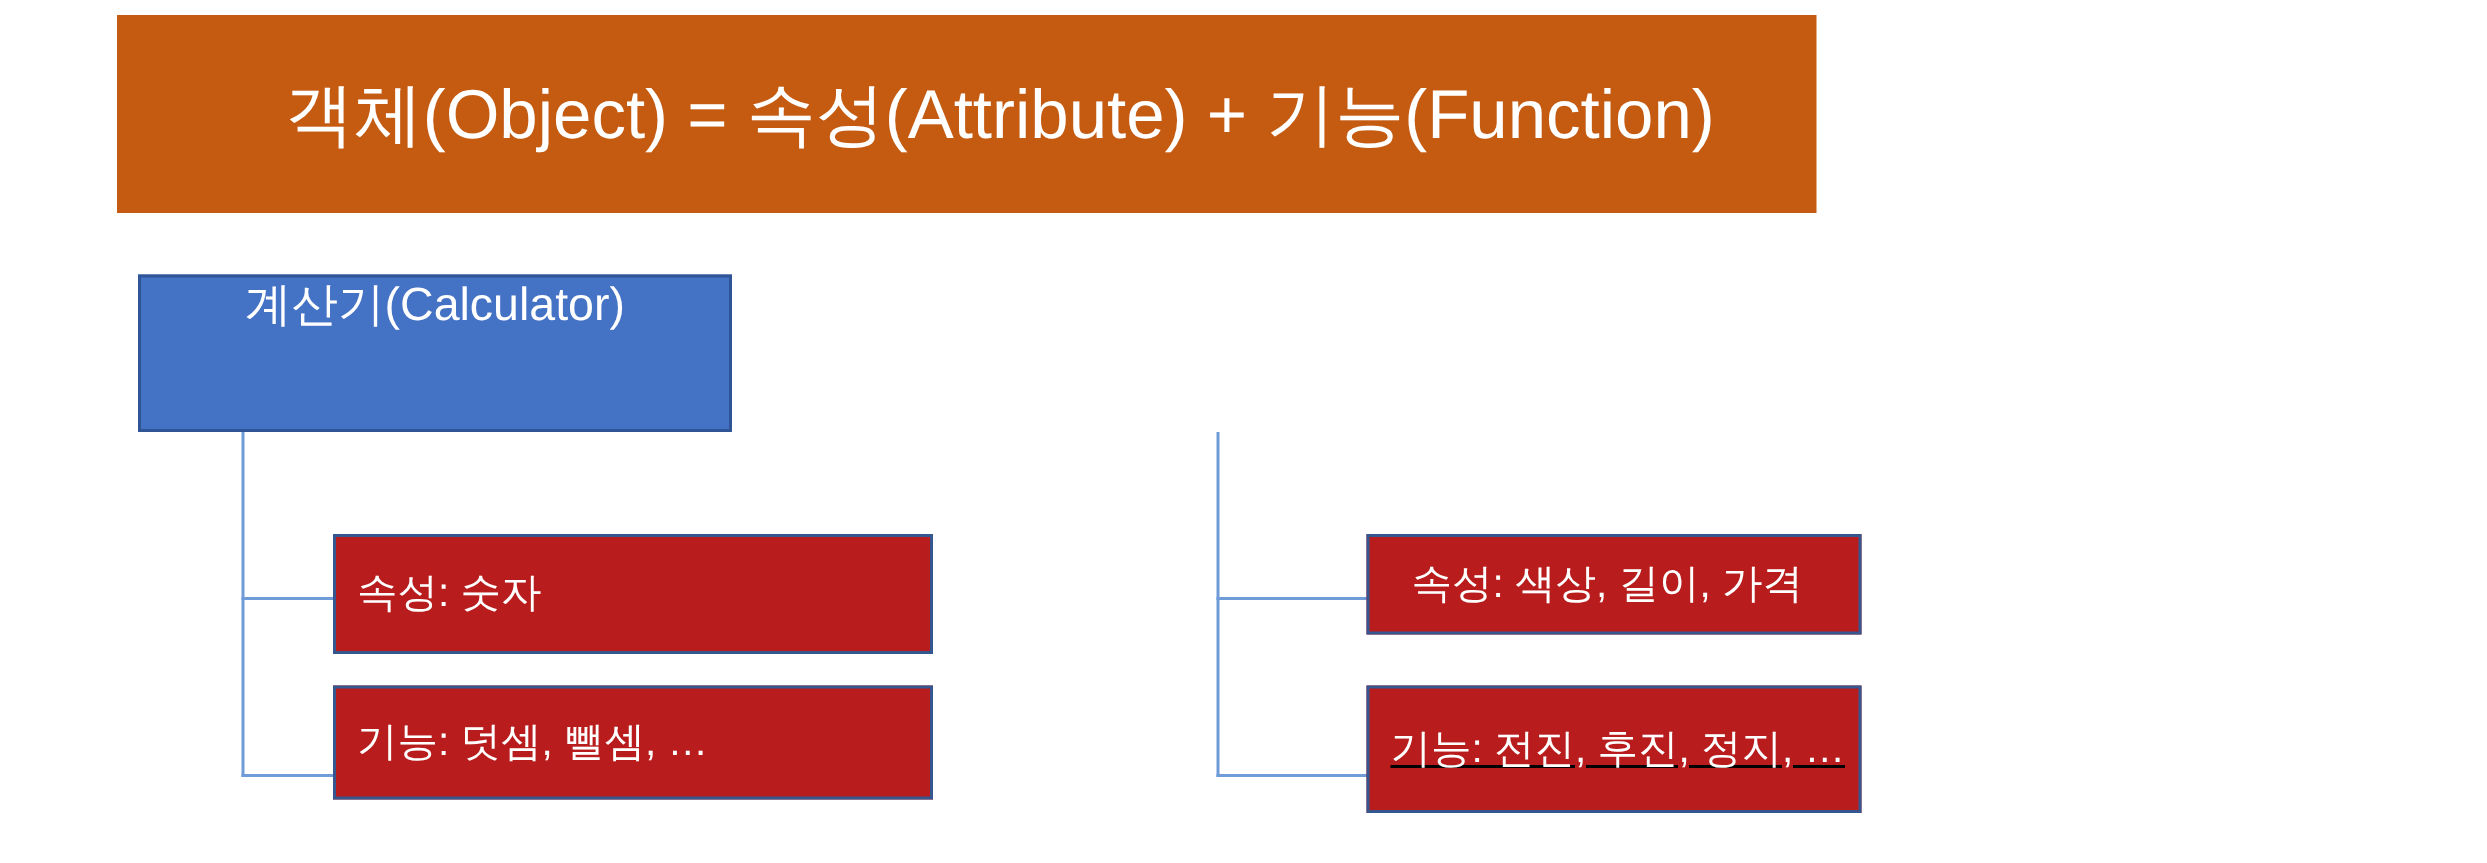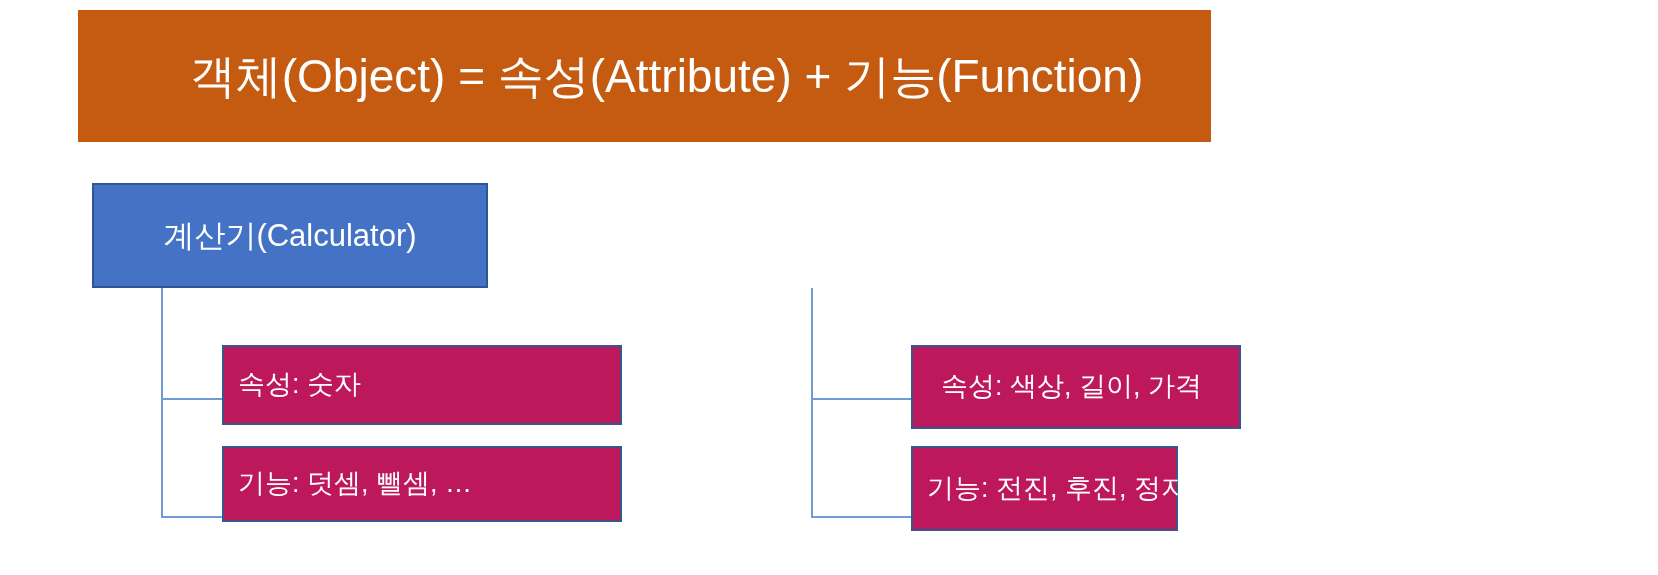--- a/index.html
+++ b/index.html
@@ -41,40 +41,40 @@
     white-space: nowrap;
   }
 
   
   .node-parent {
     position: absolute;
     box-sizing: border-box;
     background: #4472C4;
     border: 2px solid #2F5597;
     display: flex;
-    align-items: center;
     justify-content: center;
   }
   .node-parent .node-text {
     color: #ffffff;
     font-size: 31px;
     line-height: 1.15;
     white-space: nowrap;
   }
 
   
   .node-child {
     position: absolute;
     box-sizing: border-box;
-    background: #be185d;
+    background: #b91c1c;
     border: 2px solid #35568F;
     display: flex;
     align-items: center;
     justify-content: flex-start;
     padding-left: 14px;
+    margin-top: 11px;
   }
   .node-child .node-text {
     color: #ffffff;
     font-size: 27px;
     line-height: 1.15;
     white-space: nowrap;
   }
 
   
   .conn-v {
@@ -111,21 +111,21 @@
 
   <div class="node-child" style="left:222px; top:446px; width:400px; height:76px;">
     <span class="node-text">기능: 덧셈, 뺄셈, …</span>
   </div>
 
   <div class="conn-v" style="left:811px; top:288px; height:230px;"></div>
   <div class="conn-h" style="left:811px; top:398px; width:102px;"></div>
   <div class="conn-h" style="left:811px; top:516px; width:102px;"></div>
 
 
-  <div class="node-child" style="left:911px; top:345px; width:330px; height:84px;padding-left:28px;">
+  <div class="node-child" style="left:911px; top:345px; width:330px; height:67px;padding-left:28px;">
     <span class="node-text">속성: 색상, 길이, 가격</span>
   </div>
 
-  <div class="node-child" style="left:911px; top:446px; width:267px; height:85px;">
+  <div class="node-child" style="left:911px; top:446px; width:330px; height:85px;text-decoration:underline;">
     <span class="node-text">기능: 전진, 후진, 정지, …</span>
   </div>
 
 </div>
 
 </body></html>

